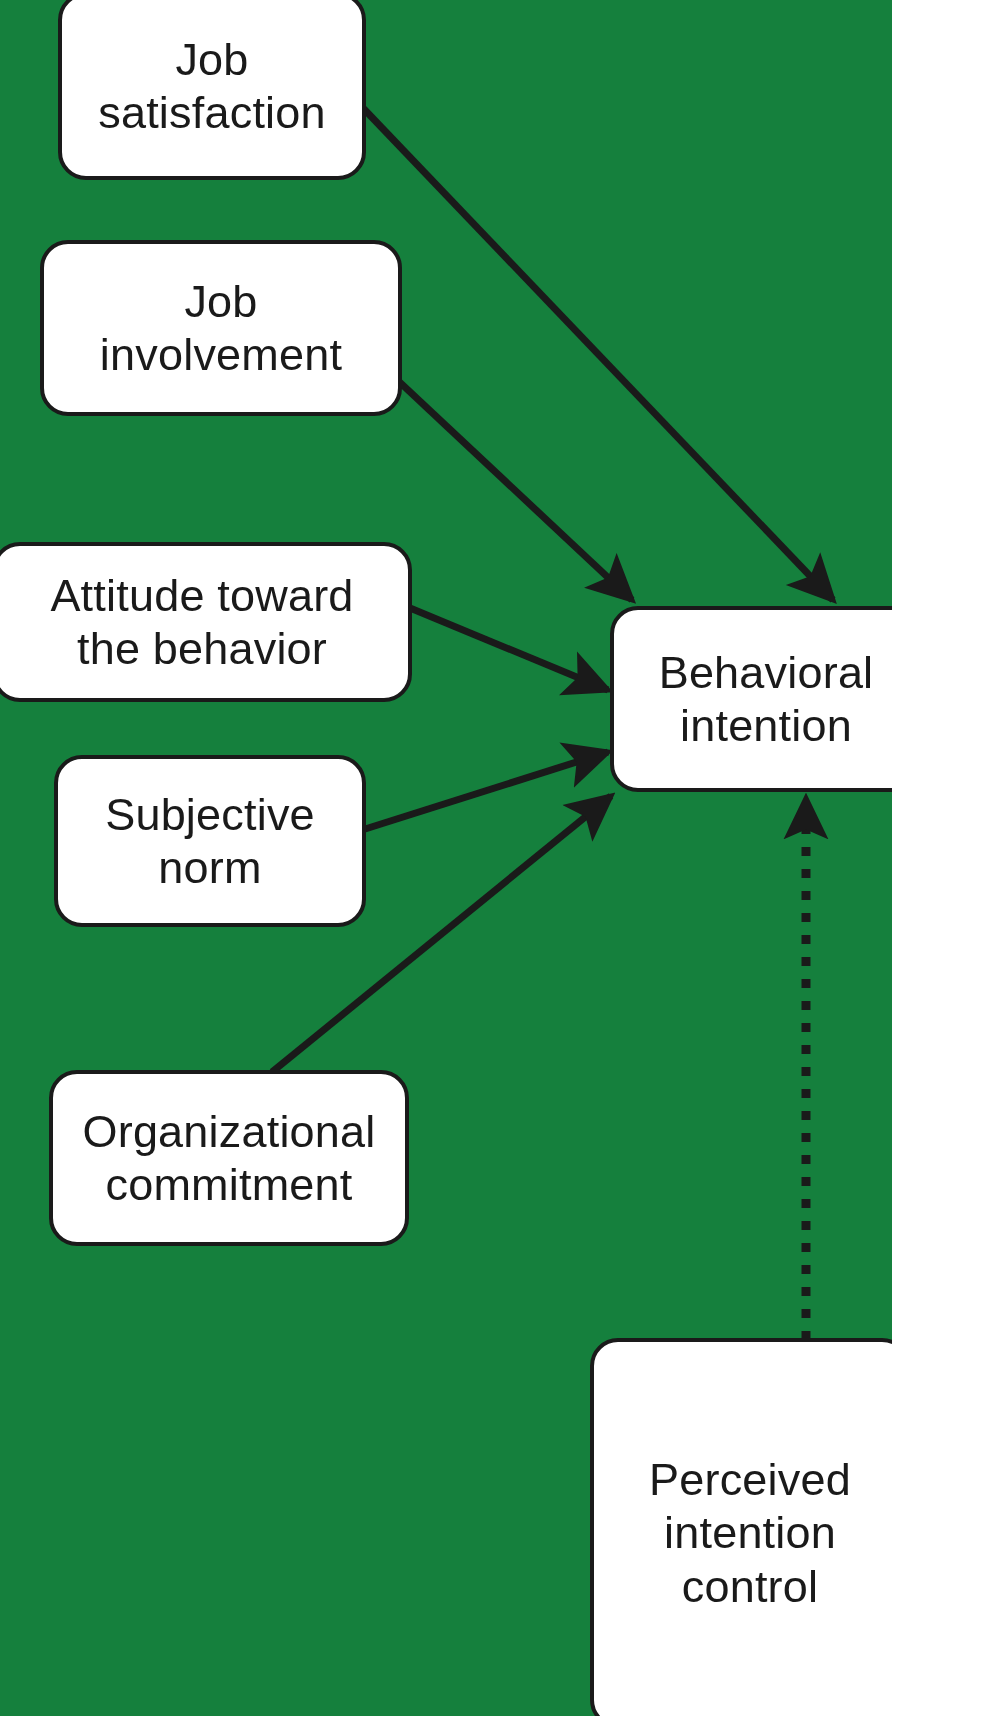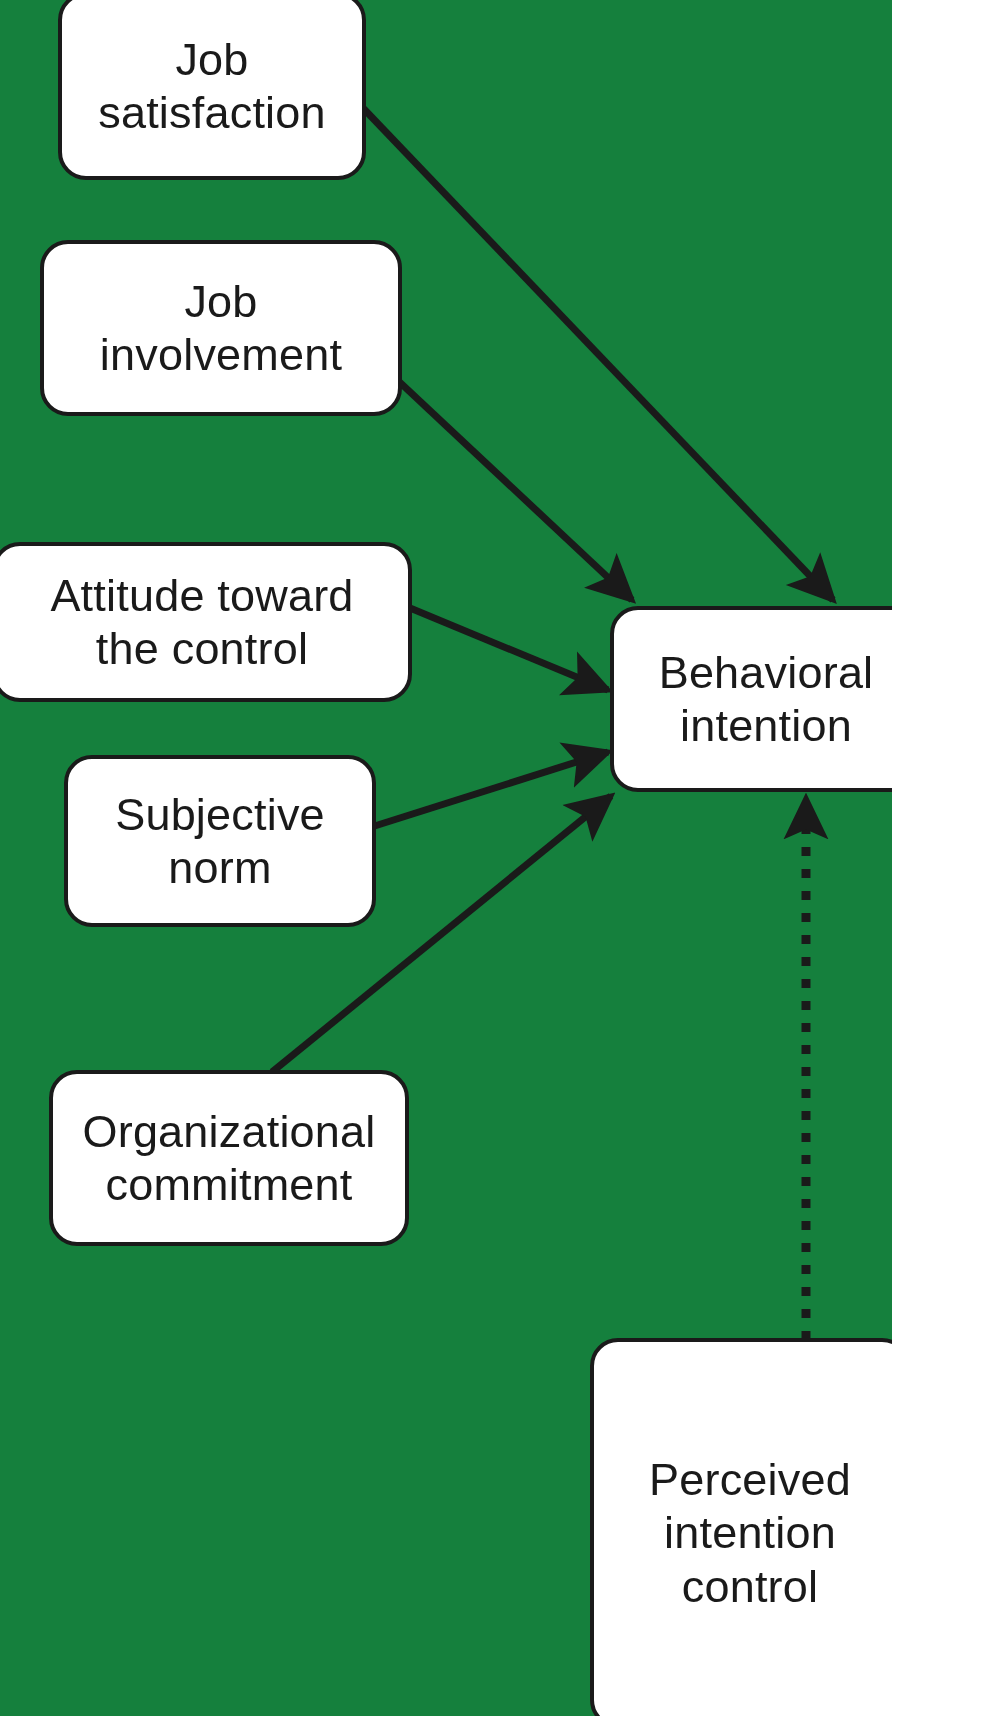--- a/index.html
+++ b/index.html
@@ -42,21 +42,21 @@
     line-height: 1.18;
     letter-spacing: 0.2px;
     padding: 0 8px;
     white-space: pre-line;
   }
 
   
   #node-job-satisfaction      { left: 58px;  top: -8px;   width: 308px; height: 188px; }
   #node-job-involvement       { left: 40px;  top: 240px;  width: 362px; height: 176px; }
   #node-attitude              { left: -8px;  top: 542px;  width: 420px; height: 160px; }
-  #node-subjective-norm       { left: 64px;  top: 755px;  width: 312px; height: 172px; }
+  #node-subjective-norm       { left: 54px;  top: 755px;  width: 312px; height: 172px; }
   #node-behavioral-intention  { left: 610px; top: 606px;  width: 312px; height: 186px; }
   #node-org-commitment        { left: 49px;  top: 1070px; width: 360px; height: 176px; }
   #node-perceived-control     { left: 590px; top: 1338px; width: 320px; height: 390px; }
 </style>
 </head>
 <body>
 
 <div id="canvas">
 
   <svg id="edges" viewBox="0 0 1000 1716" width="1000" height="1716" xmlns="http://www.w3.org/2000/svg">
@@ -87,21 +87,21 @@
 satisfaction</span>
   </div>
 
   <div class="node" id="node-job-involvement">
     <span class="label">Job
 involvement</span>
   </div>
 
   <div class="node" id="node-attitude">
     <span class="label">Attitude toward
-the control</span>
+the behavior</span>
   </div>
 
   <div class="node" id="node-subjective-norm">
     <span class="label">Subjective
 norm</span>
   </div>
 
   <div class="node" id="node-behavioral-intention">
     <span class="label">Behavioral
 intention</span>

